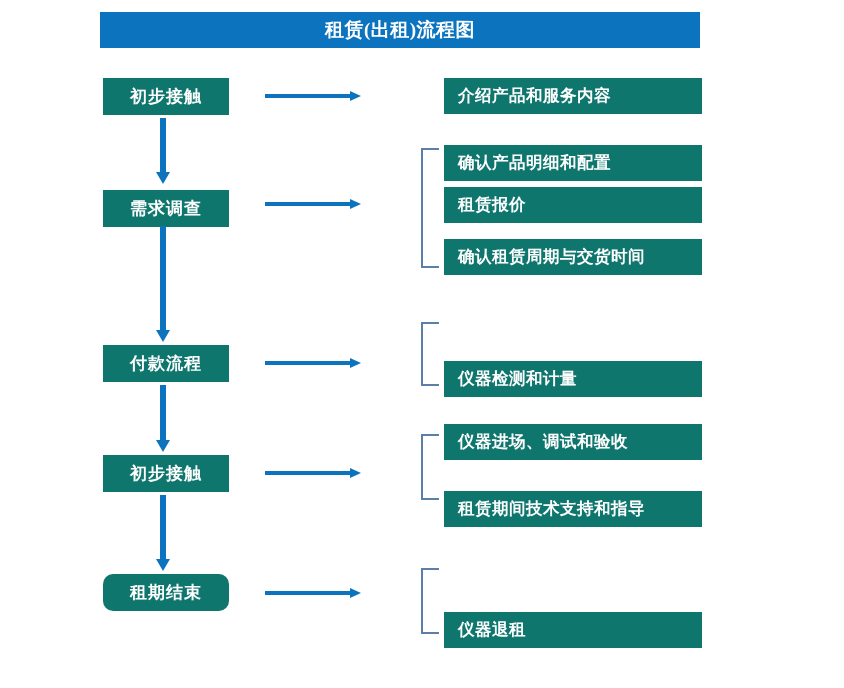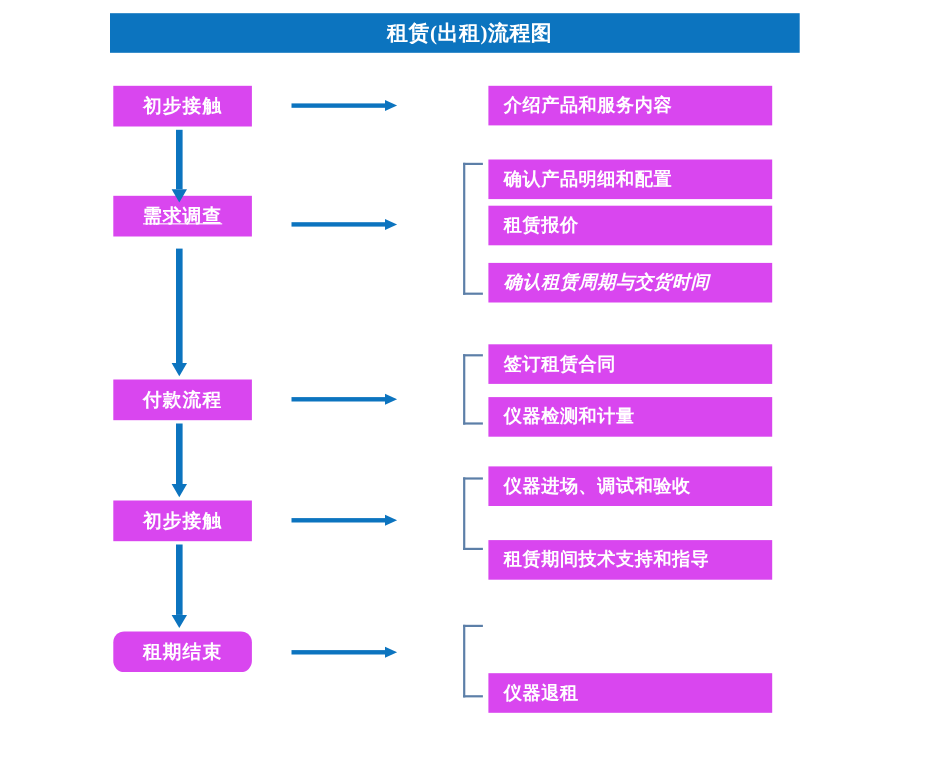--- a/index.html
+++ b/index.html
@@ -26,27 +26,26 @@
     width: 600px;
     height: 36px;
     background: #0C74BF;
     color: #ffffff;
     display: flex;
     align-items: center;
     justify-content: center;
     font-size: 19px;
     font-weight: bold;
     letter-spacing: 0.5px;
-    padding-left: 27px;
   }
 
   
   .box {
     position: absolute;
-    background: #d946ef;
+    background: #0f766e;
     color: #ffffff;
     display: flex;
     align-items: center;
     font-weight: bold;
     white-space: nowrap;
   }
   .box.stage {
     width: 126px;
     height: 37px;
     left: 103px;
@@ -126,21 +125,21 @@
   }
 </style>
 </head>
 <body>
 
 <div id="canvas">
 
   <div class="title-banner">租赁(出租)流程图</div>
 
   <div class="box stage" style="top:78px;">初步接触</div>
-  <div class="box stage" style="top:178px;text-decoration:underline;">需求调查</div>
+  <div class="box stage" style="top:190px;">需求调查</div>
   <div class="box stage" style="top:345px;">付款流程</div>
   <div class="box stage" style="top:455px;">初步接触</div>
   <div class="box stage" style="top:574px;border-radius:10px;">租期结束</div>
 
   <div class="v-arrow" style="top:118px; height:66px;">
     <div class="shaft" style="height:54px;"></div>
     <div class="head"></div>
   </div>
   <div class="v-arrow" style="top:226px; height:116px;">
     <div class="shaft" style="height:104px;"></div>
@@ -178,23 +177,22 @@
 
   <div class="bracket" style="top:148px; height:120px;"></div>
   <div class="bracket" style="top:322px; height:64px;"></div>
   <div class="bracket" style="top:434px; height:66px;"></div>
   <div class="bracket" style="top:568px; height:66px;"></div>
 
   <div class="box detail" style="top:78px;">介绍产品和服务内容</div>
 
   <div class="box detail" style="top:145px;">确认产品明细和配置</div>
   <div class="box detail" style="top:187px;">租赁报价</div>
-  <div class="box detail" style="top:239px;font-style:italic;">确认租赁周期与交货时间</div>
+  <div class="box detail" style="top:239px;">确认租赁周期与交货时间</div>
 
-  <div class="box detail" style="top:313px;">签订租赁合同</div>
   <div class="box detail" style="top:361px;">仪器检测和计量</div>
 
   <div class="box detail" style="top:424px;">仪器进场、调试和验收</div>
   <div class="box detail" style="top:491px;">租赁期间技术支持和指导</div>
 
   <div class="box detail" style="top:564px;margin-top:48px;">仪器退租</div>
 
 </div>
 
 </body></html>

